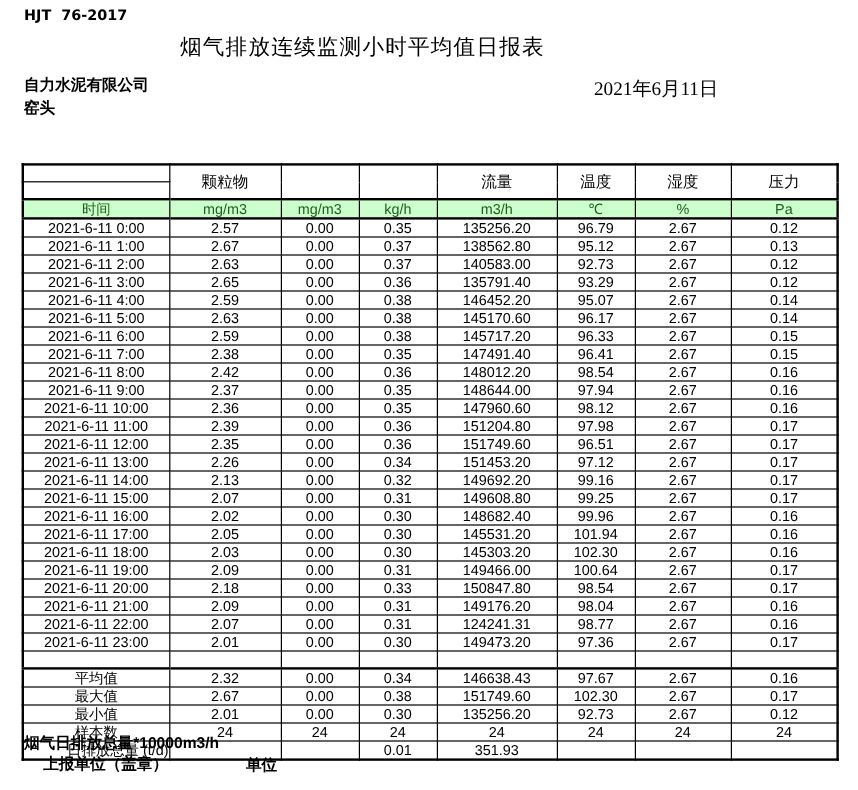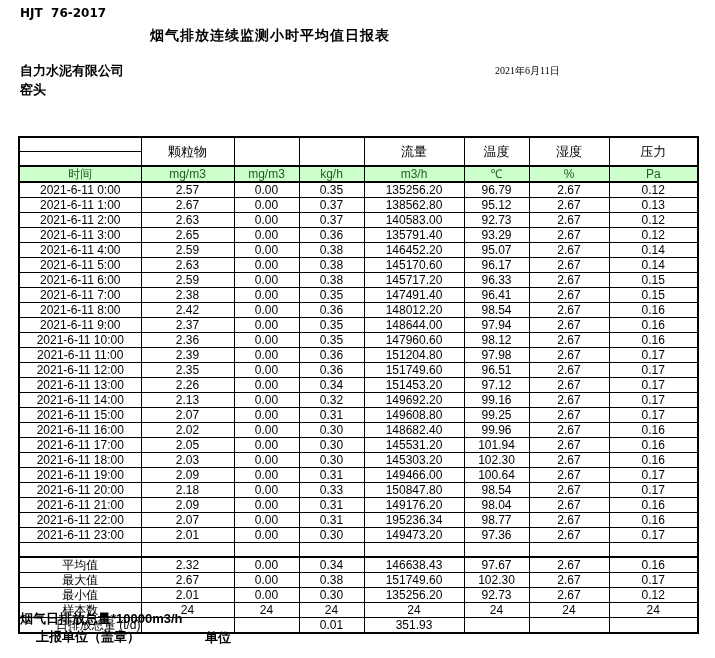--- a/index.html
+++ b/index.html
@@ -4,23 +4,23 @@
 <style>
   :root{
     --green:#ccffcc;
     --unit-text:#1f5e1f;
     --border:#000000;
   }
   html,body{margin:0;padding:0;background:#ffffff;}
   body{width:715px;height:658px;position:relative;font-family:"Liberation Sans",sans-serif;color:#000;}
   .abs{position:absolute;}
   .standard{left:20px;top:6px;font-size:12px;font-weight:bold;white-space:pre;font-family:"DejaVu Sans",sans-serif;}
-  .title{left:150px;top:27px;font-size:14px;font-weight:bold;font-family:"DejaVu Sans",sans-serif;letter-spacing:1px;}
+  .title{left:150px;top:27px;font-size:18px;font-weight:normal;font-family:"DejaVu Sans",sans-serif;letter-spacing:1px;}
   .company{left:20px;top:62px;font-size:13px;font-weight:bold;font-family:Liberation Sans, sans-serif;}
-  .report-date{left:495px;top:64px;font-size:10px;font-family:"Liberation Serif","DejaVu Serif",serif;text-align:center;}
+  .report-date{left:495px;top:64px;font-size:16px;font-family:"Liberation Serif","DejaVu Serif",serif;text-align:center;}
   .location{left:20px;top:81px;font-size:13px;font-weight:bold;font-family:"DejaVu Sans",sans-serif;}
   .tablewrap{left:18px;top:112px;}
   table{border-collapse:collapse;table-layout:fixed;width:679px;
         font-family:Liberation Sans, sans-serif;font-size:12px;
         border:2px solid var(--border);margin-top:24px;}
   td{border:1px solid var(--border);text-align:center;height:14px;line-height:14px;
      padding:0;overflow:hidden;white-space:nowrap;}
   tr.grp-row td, tr.grp-row2 td{height:13px;line-height:13px;font-size:13px;}
   tr.unit-row td{background:var(--green);color:var(--unit-text);
                  border-top:2px solid var(--border);border-bottom:2px solid var(--border);}
@@ -296,21 +296,21 @@
           <td>149176.20</td>
           <td>98.04</td>
           <td>2.67</td>
           <td>0.16</td>
         </tr>
         <tr>
           <td>2021-6-11 22:00</td>
           <td>2.07</td>
           <td>0.00</td>
           <td>0.31</td>
-          <td>195236.34</td>
+          <td>124241.31</td>
           <td>98.77</td>
           <td>2.67</td>
           <td>0.16</td>
         </tr>
         <tr>
           <td>2021-6-11 23:00</td>
           <td>2.01</td>
           <td>0.00</td>
           <td>0.30</td>
           <td>149473.20</td>

